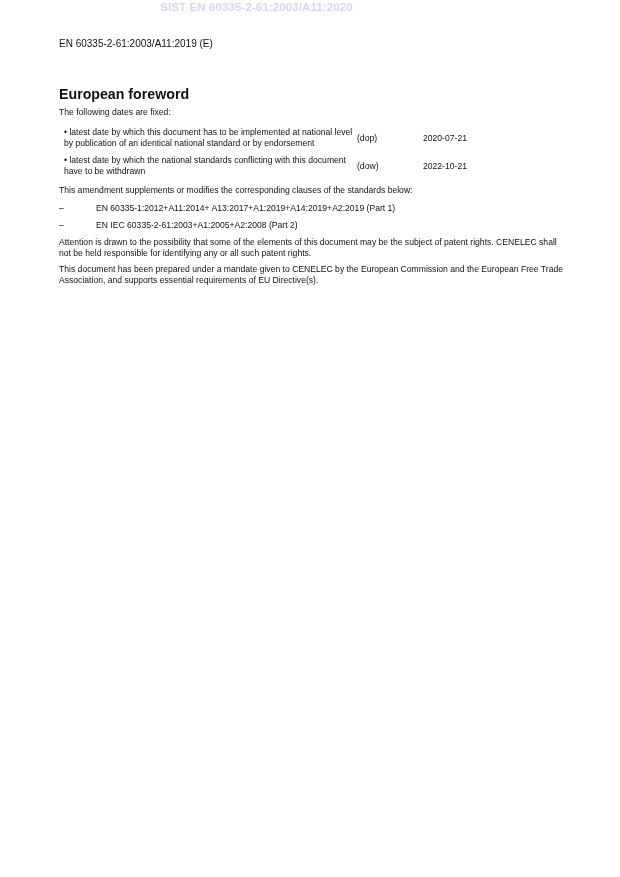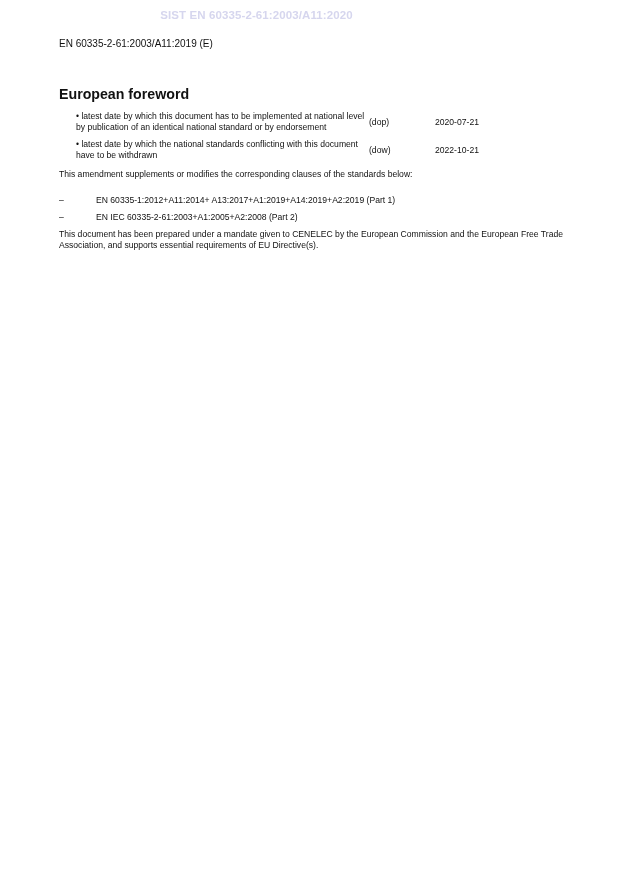--- a/index.html
+++ b/index.html
@@ -10,21 +10,21 @@
     body {
       width: 620px;
       height: 877px;
       position: relative;
       overflow: hidden;
       font-family: "Liberation Sans", sans-serif;
       color: #111111;
     }
     .watermark {
       position: absolute;
-      top: 8px;
+      top: 0px;
       left: 0;
       width: 513px;
       text-align: center;
       font-size: 11.5px;
       font-weight: bold;
       color: #d6d6ee;
       letter-spacing: 0.1px;
       line-height: 14px;
     }
     .doc-id {
@@ -47,21 +47,21 @@
       margin: 0 0 4px 0;
       font-size: 14.2px;
       font-weight: bold;
       line-height: 17px;
     }
     p {
       margin: 0 0 5px 0;
     }
     .dates-table {
       border-collapse: collapse;
-      margin: 2px 0 4px 16px;
+      margin: 2px 0 4px 4px;
       width: 440px;
     }
     .dates-table td {
       padding: 0;
       vertical-align: middle;
       font-size: 8.6px;
       line-height: 11px;
     }
     .dates-table td.desc {
       width: 290px;
@@ -95,49 +95,51 @@
 <body>
 
 <div class="watermark">SIST EN 60335-2-61:2003/A11:2020</div>
 
 <div class="doc-id">EN 60335-2-61:2003/A11:2019 (E)</div>
 
 <div class="content">
   <h1>European foreword</h1>
 
 
+  <p>The following dates are fixed:</p>
 
   <table class="dates-table">
     <tbody>
         <tr class="row1">
       <td class="desc">
         <div class="desc-inner">• latest date by which this document has to be implemented at national level by publication of an identical national standard or by endorsement</div>
       </td>
       <td class="abbr">(dop)</td>
       <td class="date">2020-07-21</td>
     </tr>
     <tr class="row2">
       <td class="desc">
         <div class="desc-inner">• latest date by which the national standards conflicting with this document have to be withdrawn</div>
       </td>
       <td class="abbr">(dow)</td>
       <td class="date">2022-10-21</td>
     </tr>
   </tbody>
     </table>
 
-  <p style="margin-bottom:15px;">This amendment supplements or modifies the corresponding clauses of the standards below:</p>
+  <p style="margin-bottom:7px;">This amendment supplements or modifies the corresponding clauses of the standards below:</p>
 
   <ul class="std-list">
     <li>
       <span class="dash">–</span>
       <span>EN 60335-1:2012+A11:2014+ A13:2017+A1:2019+A14:2019+A2:2019 (Part 1)</span>
     </li>
     <li>
       <span class="dash">–</span>
       <span>EN IEC 60335-2-61:2003+A1:2005+A2:2008 (Part 2)</span>
     </li>
   </ul>
 
+  <p>Attention is drawn to the possibility that some of the elements of this document may be the subject of patent rights. CENELEC shall not be held responsible for identifying any or all such patent rights.</p>
 
   <p>This document has been prepared under a mandate given to CENELEC by the European Commission and the European Free Trade Association, and supports essential requirements of EU Directive(s).</p>
 
 </div>
 
 </body></html>

